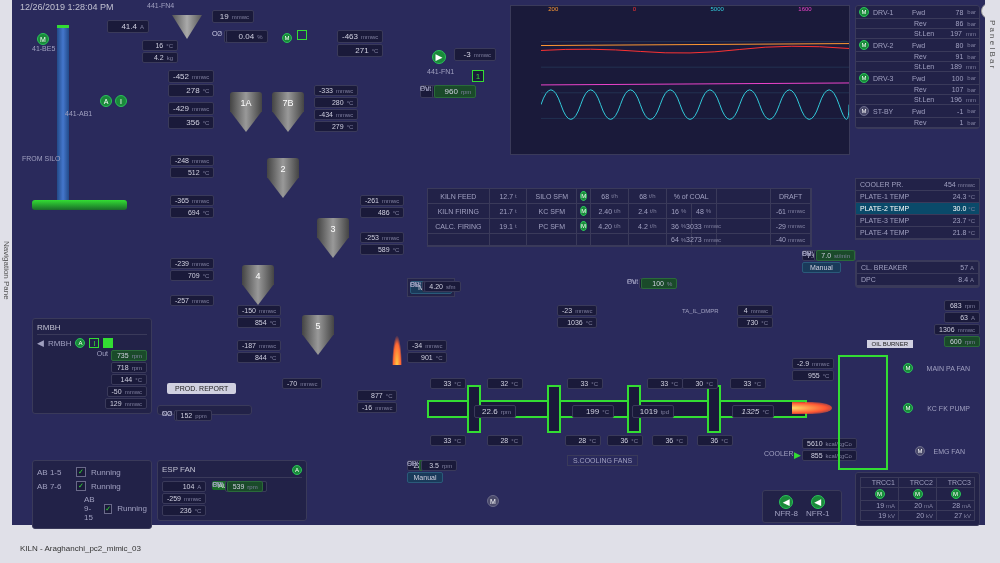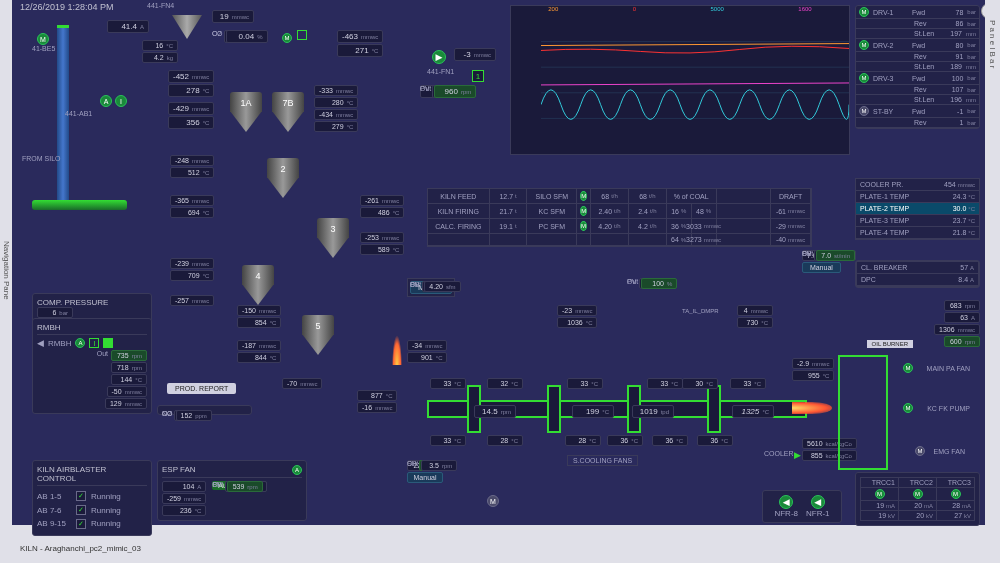--- a/index.html
+++ b/index.html
@@ -379,26 +379,20 @@
     <span class="vbox small">
         <span>-34</span>
         <span class="unit">mmwc</span>
       </span>
     <span class="vbox small">
         <span>901</span>
         <span class="unit">°C</span>
       </span>
   </div>
 
-  <div class="panel" style="left:20px; top:293px; width:120px;">
-    <div class="panel-title"><span>COMP. PRESSURE</span> &nbsp; <span class="vbox small" style="display:inline-flex">
-          <span>6</span>
-          <span class="unit">bar</span>
-        </span></div>
-  </div>
 
   <div class="panel" style="left:20px; top:318px; width:120px;">
     <div class="panel-title">RMBH</div>
     <div style="display:flex; align-items:center; gap:4px;">
       <span style="font-size:9px;">◀</span>
       <span>RMBH</span>
       <div class="motor sm">A</div>
       <span style="width:10px;height:10px;border:1px solid #33dd33;display:flex;align-items:center;justify-content:center;color:#33dd33;">I</span>
       <span style="width:10px;height:10px;background:#33dd33;"></span>
     </div>
@@ -453,33 +447,32 @@
     <div class="grp h">
         <span class="lbl">NO</span>
         <span class="vbox small">
           <span>152</span>
           <span class="unit">ppm</span>
         </span>
       </div>
   </div>
 
   <div class="panel" style="left:20px; top:460px; width:120px;">
-    <div class="panel-title">KILN AIRBLASTER CONTROL</div>
     <div id="abrows">
         <div style="display: flex; align-items: center; gap: 5px; padding: 2px 0px;">
           <span style="width:34px;">AB 1-5</span>
           <span class="checkbox">✓</span>
           <span>Running</span>
         </div>
         <div style="display: flex; align-items: center; gap: 5px; padding: 2px 0px;">
           <span style="width:34px;">AB 7-6</span>
           <span class="checkbox">✓</span>
           <span>Running</span>
         </div>
-        <div style="display: flex; gap: 5px; padding: 2px 0px;">
+        <div style="display: flex; align-items: center; gap: 5px; padding: 2px 0px; margin-left: 47px;">
           <span style="width:34px;">AB 9-15</span>
           <span class="checkbox">✓</span>
           <span>Running</span>
         </div>
       </div>
   </div>
 
   <div class="panel" style="left:145px; top:460px; width:150px;">
     <div class="panel-title" style="display:flex; justify-content:space-between;">
         <span>ESP FAN</span>
@@ -944,21 +937,21 @@
     </div>
   <div class="grp h" style="left:685px; top:435px;">
       <span class="vbox small">
         <span>36</span>
         <span class="unit">°C</span>
       </span>
     </div>
 
   <div class="grp h" style="left:462px; top:405px;">
       <span class="vbox">
-        <span>14.5</span>
+        <span>22.6</span>
         <span class="unit">rpm</span>
       </span>
     </div>
   <div class="grp h" style="left:560px; top:405px;">
       <span class="vbox">
         <span>199</span>
         <span class="unit">°C</span>
       </span>
     </div>
   <div class="grp h" style="left:620px; top:405px;">

